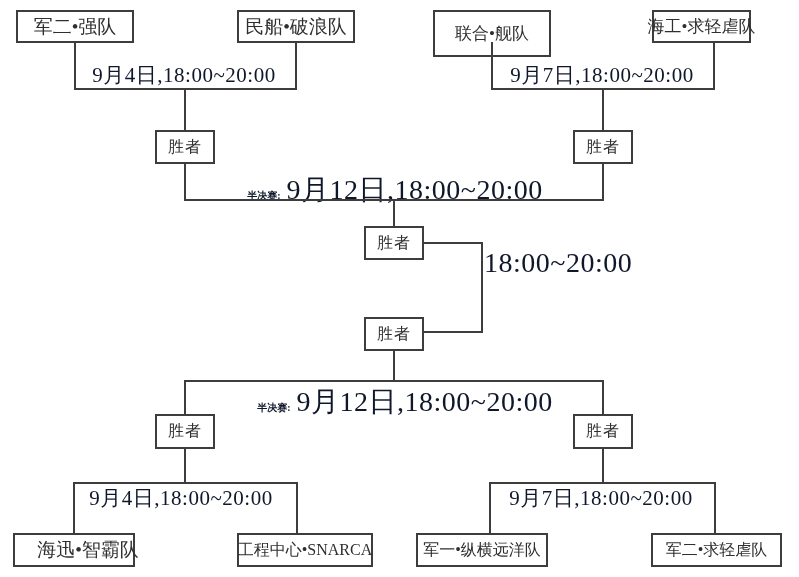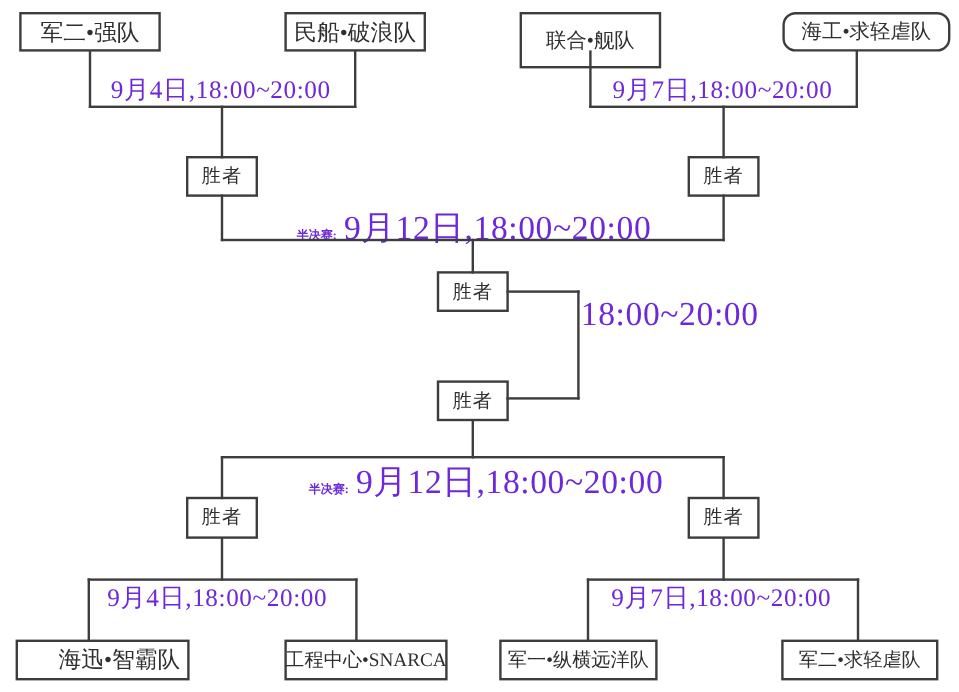--- a/index.html
+++ b/index.html
@@ -10,36 +10,36 @@
   .line{position:absolute;background:#3d3d3d;}
   .box{
     position:absolute;border:2px solid #3d3d3d;background:#ffffff;
     display:flex;align-items:center;justify-content:center;
     box-sizing:border-box;white-space:nowrap;color:#2f2f2f;
   }
   .team{font-size:19px;}
   .fs17{font-size:17px;}
   .fs16{font-size:16px;}
   .winner{font-size:16px;letter-spacing:1px;}
-  .lbl{position:absolute;white-space:nowrap;color:#6d28d9;}
+  .lbl{position:absolute;white-space:nowrap;color:#0f172a;}
   .date{font-size:21px;letter-spacing:0.5px;text-align:center;}
   .sf{text-align:center;}
   .sf-prefix{font-size:10px;font-weight:bold;margin-right:6px;}
   .sf-time{font-size:28px;letter-spacing:0.5px;}
   .final-block{line-height:26px;text-align:left;}
 </style>
 </head>
 <body>
 
 <div class="canvas">
 
   <div class="box team" style="left:16px;top:10px;width:118px;height:33px;">军二•强队</div>
   <div class="box team" style="left:237px;top:10px;width:118px;height:33px;">民船•破浪队</div>
   <div class="box team fs17" style="left:433px;top:10px;width:118px;height:47px;">联合•舰队</div>
-  <div class="box team fs17" style="left:652px;top:10px;width:140px;height:33px;border-radius:11px;">海工•求轻虐队</div>
+  <div class="box team fs17" style="left:652px;top:10px;width:99px;height:33px;">海工•求轻虐队</div>
 
   <div class="lbl date" style="left:59px;top:61px;width:250px;">9月4日,18:00~20:00</div>
   <div class="lbl date" style="left:477px;top:61px;width:250px;">9月7日,18:00~20:00</div>
 
   <div class="box winner" style="left:155px;top:130px;width:60px;height:34px;">胜者</div>
   <div class="box winner" style="left:573px;top:130px;width:60px;height:34px;">胜者</div>
 
   <div class="lbl sf" style="left:185px;top:171px;width:420px;">
     <span class="sf-prefix">半决赛:</span><span class="sf-time">9月12日,18:00~20:00</span>
   </div>
@@ -54,21 +54,21 @@
   <div class="lbl sf" style="left:195px;top:383px;width:420px;">
     <span class="sf-prefix">半决赛:</span><span class="sf-time">9月12日,18:00~20:00</span>
   </div>
 
   <div class="box winner" style="left:155px;top:414px;width:60px;height:35px;">胜者</div>
   <div class="box winner" style="left:573px;top:414px;width:60px;height:35px;">胜者</div>
 
   <div class="lbl date" style="left:56px;top:484px;width:250px;">9月4日,18:00~20:00</div>
   <div class="lbl date" style="left:476px;top:484px;width:250px;">9月7日,18:00~20:00</div>
 
-  <div class="box team" style="left:13px;top:533px;width:145px;height:34px;padding-left:28px;">海迅•智霸队</div>
+  <div class="box team" style="left:13px;top:533px;width:122px;height:34px;padding-left:28px;">海迅•智霸队</div>
   <div class="box team fs16" style="left:237px;top:533px;width:136px;height:34px;">工程中心•SNARCA</div>
   <div class="box team fs16" style="left:416px;top:533px;width:132px;height:34px;">军一•纵横远洋队</div>
   <div class="box team fs16" style="left:651px;top:533px;width:131px;height:34px;">军二•求轻虐队</div>
 
 <div class="line" style="left: 74px; top: 42px; width: 2px; height: 48px;"></div>
     <div class="line" style="left: 295px; top: 42px; width: 2px; height: 48px;"></div>
     <div class="line" style="left: 74px; top: 88px; width: 223px; height: 2px;"></div>
     <div class="line" style="left: 184px; top: 88px; width: 2px; height: 44px;"></div>
     <div class="line" style="left: 491px; top: 42px; width: 2px; height: 48px;"></div>
     <div class="line" style="left: 713px; top: 42px; width: 2px; height: 48px;"></div>

